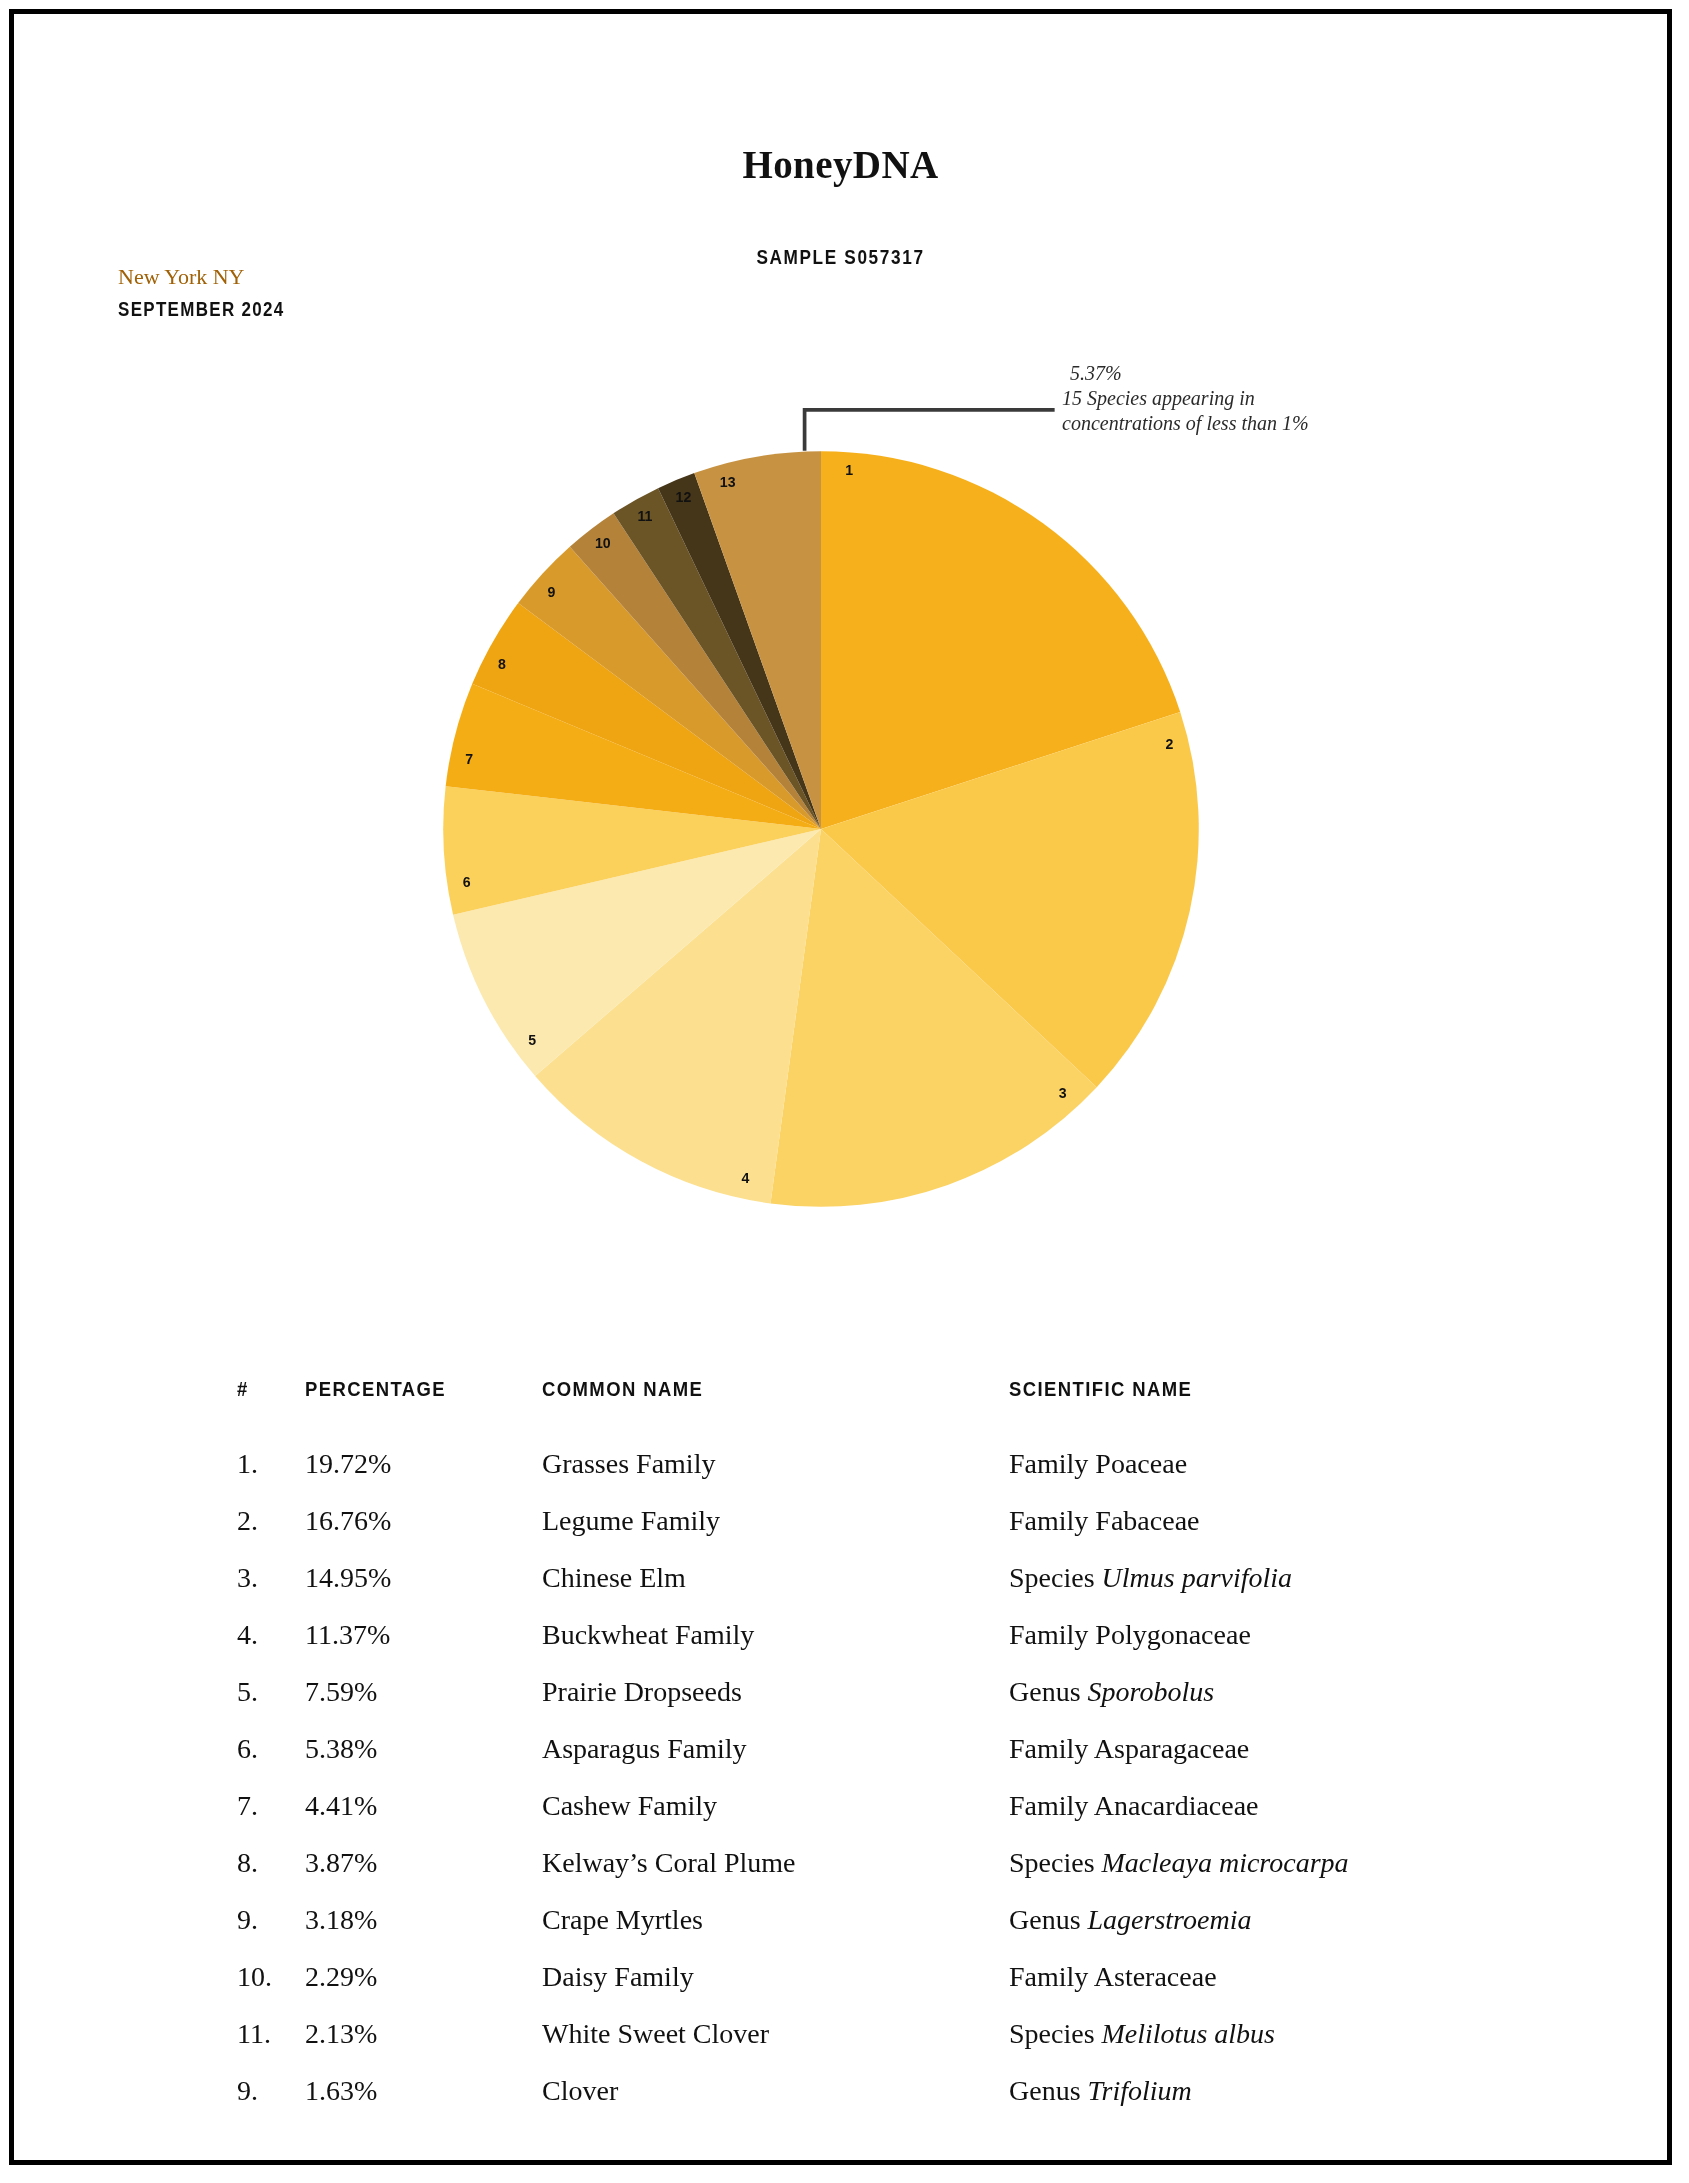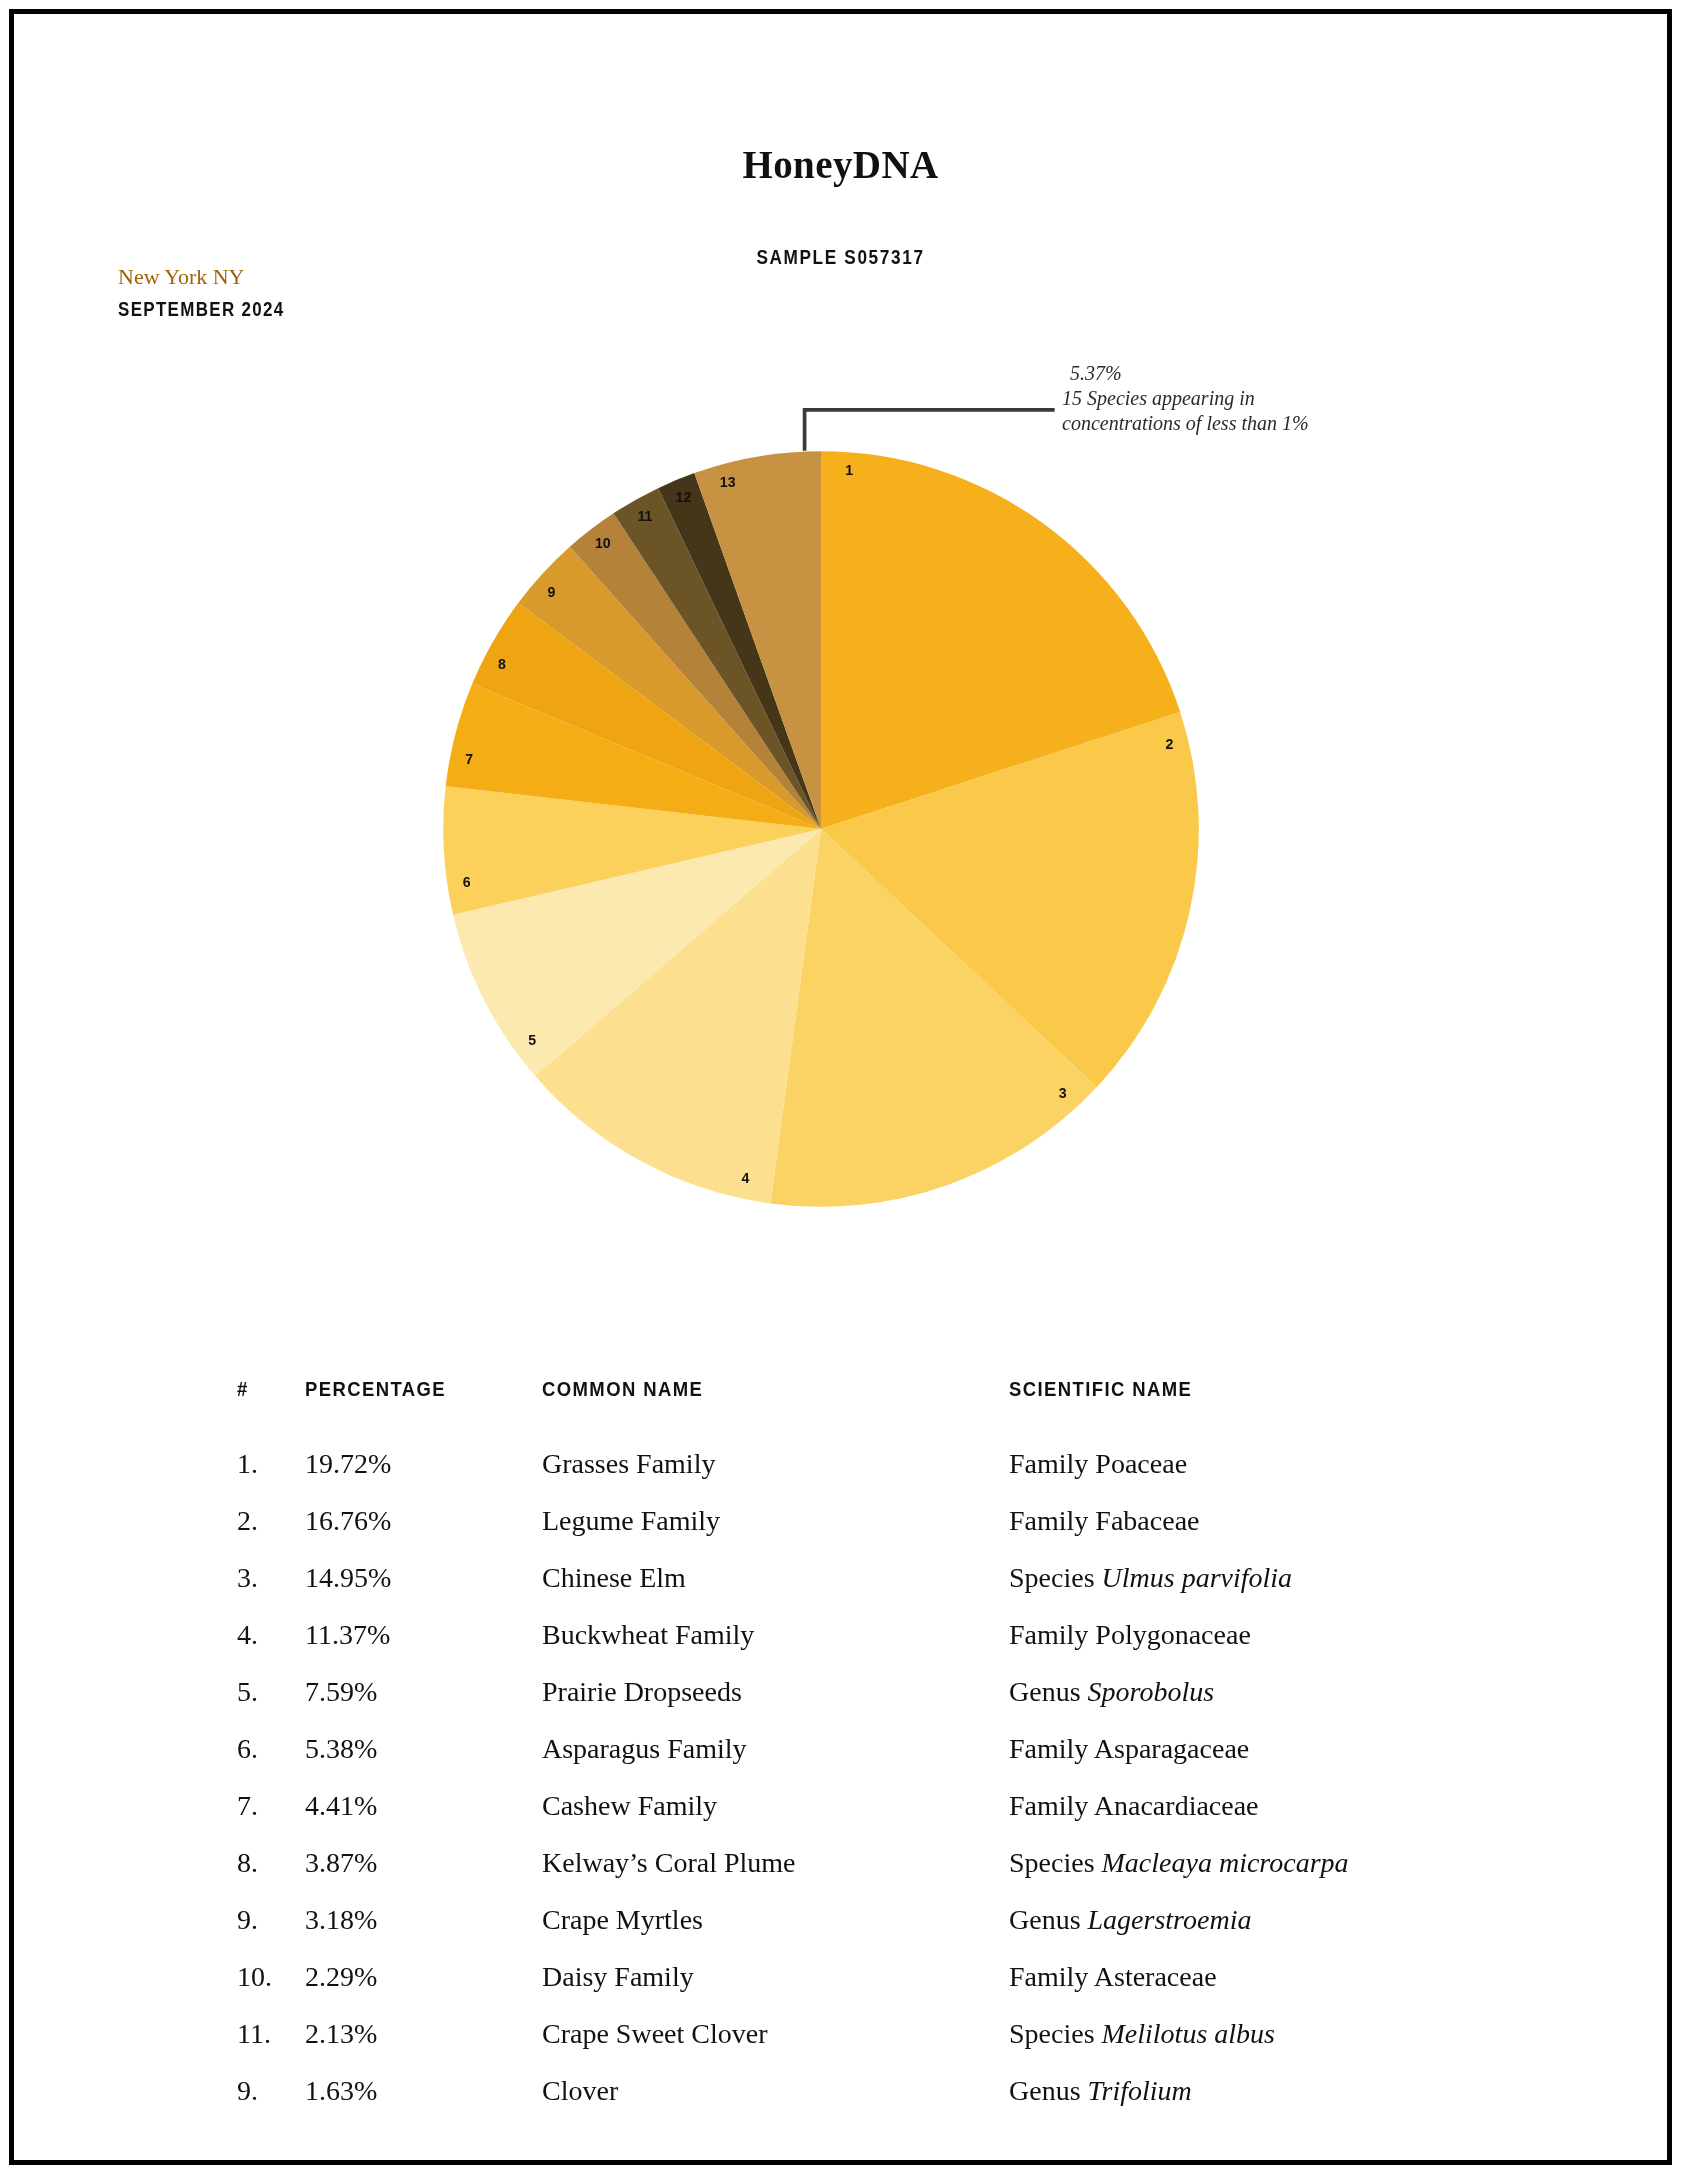--- a/index.html
+++ b/index.html
@@ -275,21 +275,21 @@
         </div>
         <div class="trow">
           <div class="c-num">10.</div>
           <div class="c-pct">2.29%</div>
           <div class="c-com">Daisy Family</div>
           <div class="c-sci"><span>Family </span><span>Asteraceae</span></div>
         </div>
         <div class="trow">
           <div class="c-num">11.</div>
           <div class="c-pct">2.13%</div>
-          <div class="c-com">Crape Sweet Clover</div>
+          <div class="c-com">White Sweet Clover</div>
           <div class="c-sci"><span>Species </span><span class="sci-latin">Melilotus albus</span></div>
         </div>
         <div class="trow">
           <div class="c-num">9.</div>
           <div class="c-pct">1.63%</div>
           <div class="c-com">Clover</div>
           <div class="c-sci"><span>Genus </span><span class="sci-latin">Trifolium</span></div>
         </div>
       </div>
   </div>

